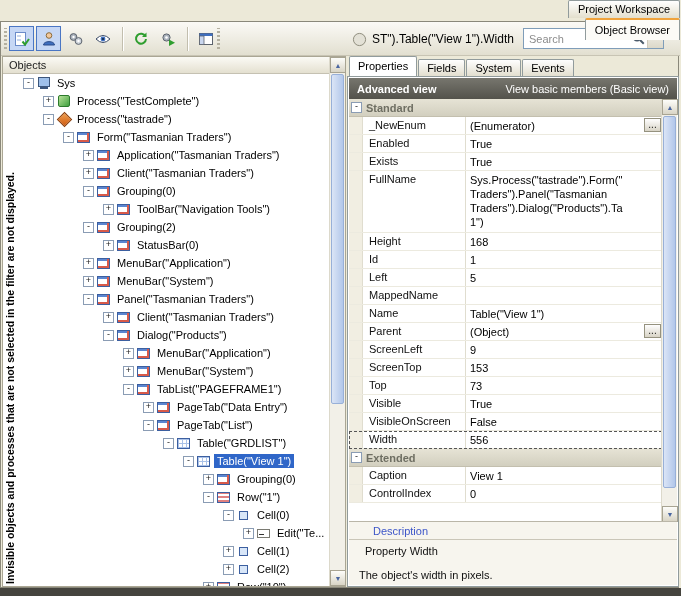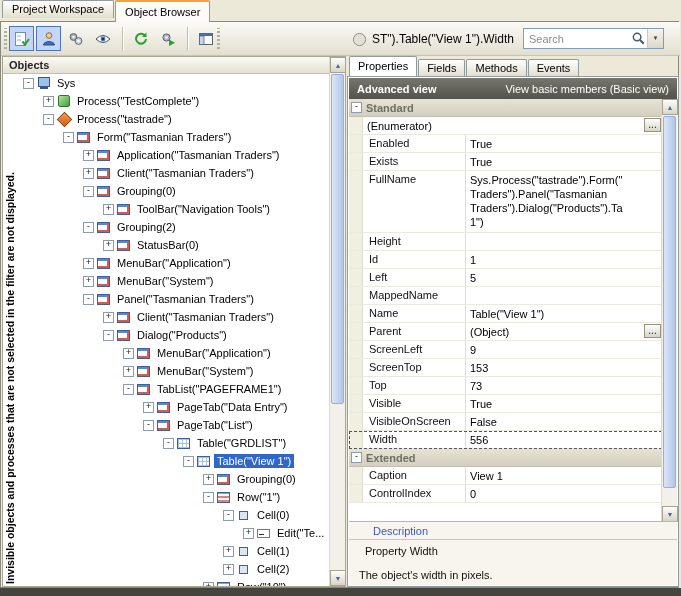--- a/index.html
+++ b/index.html
@@ -2,21 +2,21 @@
 <html><head>
 <meta charset="utf-8">
 <style>
   html,body{margin:0;padding:0;}
   body{
     width:681px;height:596px;position:relative;overflow:hidden;
     background:#ece9d8;font-family:"Liberation Sans",sans-serif;font-size:11px;color:#000;
     -webkit-font-smoothing:antialiased;
   }
   
-  .tabstrip{position:absolute;top:0;left:0;width:100%;height:22px;display:flex;align-items:flex-start;padding-left:2px;box-sizing:border-box;z-index:5;}
+  .tabstrip{position:absolute;top:0;left:0;width:100%;height:22px;display:flex;align-items:flex-end;padding-left:2px;box-sizing:border-box;z-index:5;flex-direction:column;}
   .toptab{height:17px;line-height:17px;padding:0 9px;background:linear-gradient(#ffffff,#e3dfcd);border:1px solid #919b9c;border-bottom:none;margin-right:1px;border-radius:2px 2px 0 0;cursor:default;white-space:nowrap;}
   .toptab.active{height:20px;line-height:20px;background:#fcfbf7;border-top:2px solid #f0a33c;z-index:6;position:relative;}
   
   .frame{position:absolute;left:0;top:21px;width:679px;height:567px;border:1px solid #8a887a;background:#ece9d8;box-sizing:border-box;z-index:0;}
   .bottombar{position:absolute;left:0;top:588px;width:681px;height:8px;background:#45443e;z-index:4;}
   
   .toolbar{position:absolute;left:1px;top:22px;width:679px;height:33px;background:linear-gradient(#fbfaf6,#e2dfd0);border-bottom:1px solid #c8c4b4;z-index:3;}
   .grip{position:absolute;top:6px;width:3px;height:21px;background:repeating-linear-gradient(0deg,#b4b0a0 0 2px,transparent 2px 4px);}
   .grip.g1{left:3px;}
   .grip.g2{left:216px;}
@@ -27,21 +27,21 @@
   .tsep{width:1px;height:24px;background:#c2beae;box-shadow:1px 0 0 #fff;margin:0 5px;}
   .expr{position:absolute;left:350px;top:7px;height:20px;display:flex;align-items:center;gap:5px;}
   .exprtext{font-size:12px;color:#000;white-space:nowrap;}
   .search{position:absolute;left:522px;top:6px;width:141px;height:21px;background:#fff;border:1px solid #7f9db9;box-sizing:border-box;display:flex;align-items:center;}
   .stxt{flex:1;padding-left:5px;color:#8c8c8c;overflow:hidden;white-space:nowrap;}
   .smag{width:18px;flex:none;}
   .sdrop{width:15px;height:19px;flex:none;border-left:1px solid #cfcabb;background:linear-gradient(#f6f5f0,#dcd8c9);text-align:center;}
   .sdrop::after{content:"▼";font-size:6px;line-height:19px;color:#444;}
   
   .lpanel{position:absolute;left:2px;top:56px;width:344px;height:531px;background:#fff;border:1px solid #aaa694;box-sizing:border-box;z-index:2;}
-  .objheader{position:absolute;left:0;top:0;right:0;height:17px;background:linear-gradient(#fbfaf5,#e4e0d0);border-bottom:1px solid #c5c1b2;padding:2px 0 0 6px;box-sizing:border-box;color:#222;font-weight:bold;}
+  .objheader{position:absolute;left:0;top:0;right:0;height:17px;background:linear-gradient(#fbfaf5,#e4e0d0);border-bottom:1px solid #c5c1b2;padding:2px 0 0 6px;box-sizing:border-box;color:#222;}
   .vnote{position:absolute;left:1px;top:17px;bottom:2px;width:15px;writing-mode:vertical-rl;transform:rotate(180deg);font-weight:bold;font-size:10.5px;white-space:nowrap;color:#000;}
   .tree{position:absolute;left:16px;top:17px;width:311px;bottom:0;background:#fff;overflow:hidden;}
   .trow{display:flex;align-items:center;height:18px;white-space:nowrap;overflow:hidden;cursor:default;}
   .expander{width:9px;height:9px;flex:none;border:1px solid #8a9cb4;background:#fff;color:#222;font-size:9px;line-height:7px;text-align:center;margin-right:3px;box-sizing:content-box;}
   .tlabel{padding:1px 3px;overflow:hidden;text-overflow:ellipsis;text-align:right;}
   .tlabel.selected{background:#2f66c8;color:#fff;}
   
   .ticon{display:inline-block;width:14px;height:14px;position:relative;flex:none;margin-right:3px;}
   .ticon.monitor::before{content:"";position:absolute;left:1px;top:1px;width:10px;height:8px;background:#9fc0ea;border:1px solid #3c567c;}
   .ticon.monitor::after{content:"";position:absolute;left:3px;top:11px;width:8px;height:2px;background:#3c567c;}
@@ -345,35 +345,36 @@
     <div class="sbarrow up"></div>
     <div class="sbthumb" style="top:17px;height:330px;"></div>
     <div class="sbarrow down"></div>
   </div>
 </div>
 
 <div class="rpanel">
   <div class="rtabs">
       <div class="rtab active">Properties</div>
       <div class="rtab">Fields</div>
-      <div class="rtab">Methods</div>
+      <div class="rtab">System</div>
       <div class="rtab">Events</div>
     </div>
   <div class="rpage">
     <div class="advbar">
       <span class="advlabel">Advanced view</span>
       <span class="advlink">View basic members (Basic view)</span>
     </div>
     <div class="grid">
         <div class="secrow">
           <span class="expander sec">-</span>
           <span class="seclabel">Standard</span>
         </div>
         <div class="prow">
           <div class="pgutter"></div>
+          <div class="pname">_NewEnum</div>
           <div class="pval">(Enumerator)<div class="ell">...</div></div>
         </div>
         <div class="prow">
           <div class="pgutter"></div>
           <div class="pname">Enabled</div>
           <div class="pval">True</div>
         </div>
         <div class="prow">
           <div class="pgutter"></div>
           <div class="pname">Exists</div>
@@ -383,20 +384,21 @@
           <div class="pgutter"></div>
           <div class="pname">FullName</div>
           <div class="pval">Sys.Process("tastrade").Form("
 Traders").Panel("Tasmanian
 Traders").Dialog("Products").Ta
 1")</div>
         </div>
         <div class="prow">
           <div class="pgutter"></div>
           <div class="pname">Height</div>
+          <div class="pval">168</div>
         </div>
         <div class="prow">
           <div class="pgutter"></div>
           <div class="pname">Id</div>
           <div class="pval">1</div>
         </div>
         <div class="prow">
           <div class="pgutter"></div>
           <div class="pname">Left</div>
           <div class="pval">5</div>

